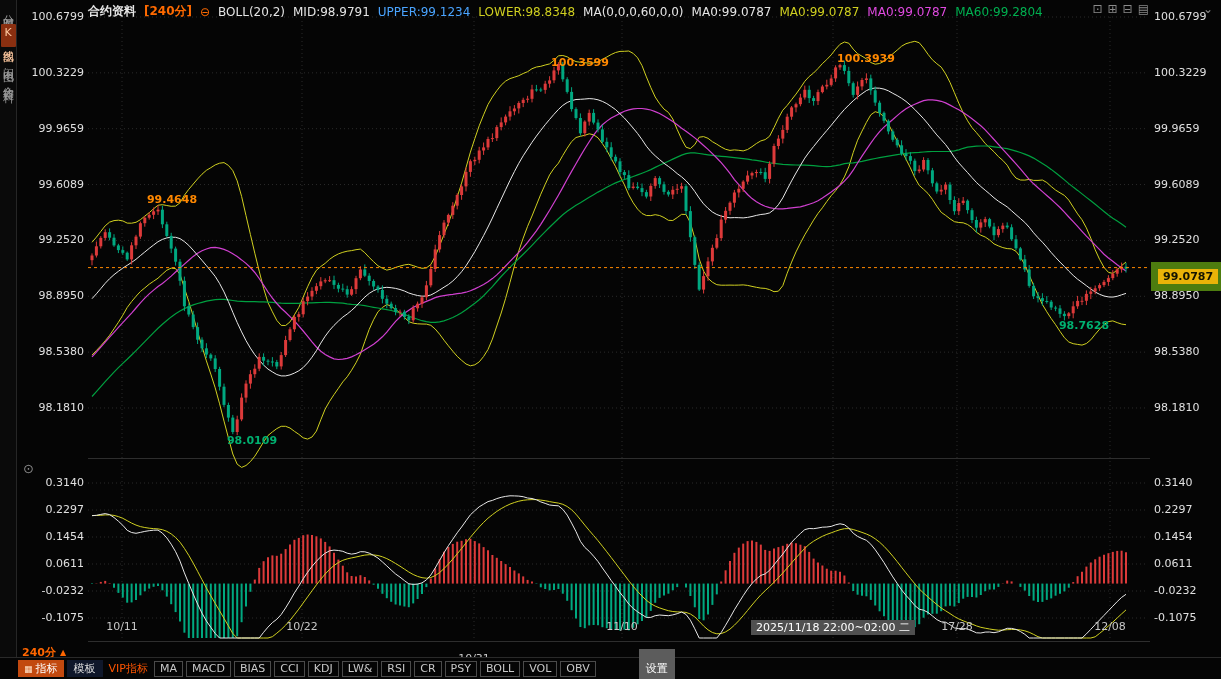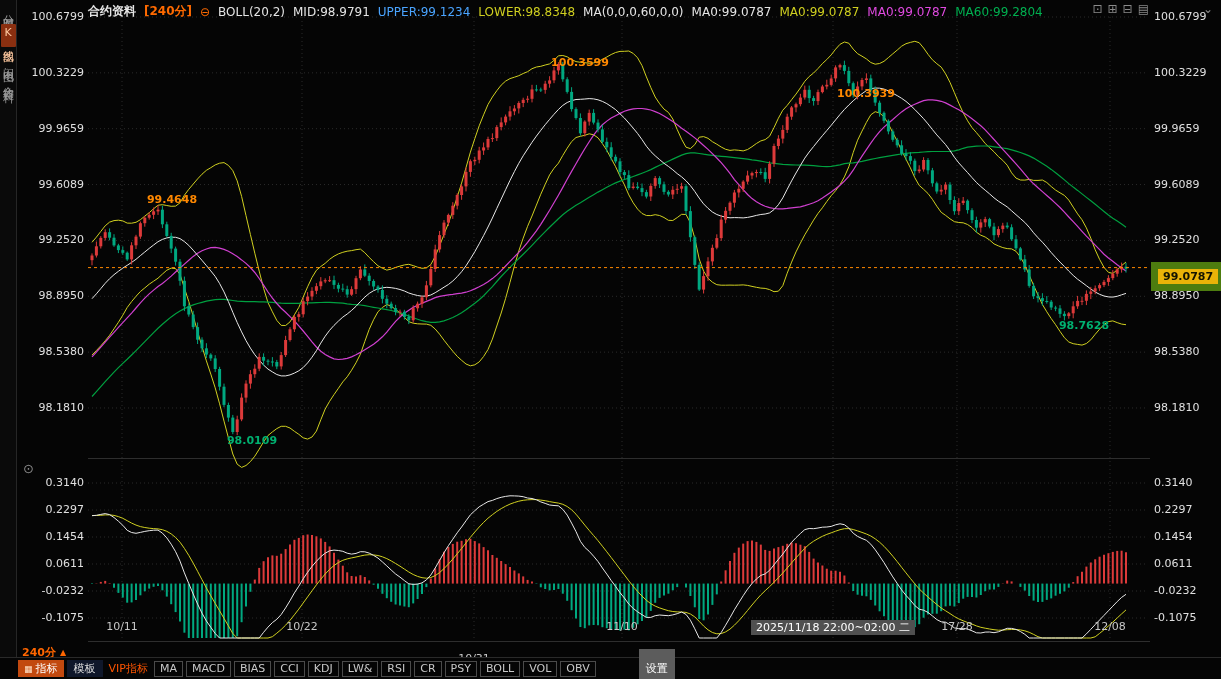--- a/index.html
+++ b/index.html
@@ -870,21 +870,21 @@
       <div class="axis-label" style="top: 612px;">-0.1075</div>
     </div>
 
   <div class="price-badge">99.0787</div>
 
   <div class="macd-collapse">⊙</div>
 
   <div id="annotations">
       <div class="ann high" style="left: 172px; top: 193px;">99.4648</div>
       <div class="ann high" style="left: 580px; top: 56px;">100.3599</div>
-      <div class="ann high" style="left: 866px; top: 52px; margin-top: 35px;">100.3939</div>
+      <div class="ann high" style="left: 866px; top: 52px;">100.3939</div>
       <div class="ann low" style="left: 252px; top: 434px;">98.0109</div>
       <div class="ann low" style="left: 1084px; top: 319px;">98.7628</div>
     </div>
 
   <div class="period-label">
     <span>240分</span>
       <span class="tri">▲</span>
   </div>
   <div id="xaxis">
       <div class="xdate" style="left: 122px;">10/11</div>

